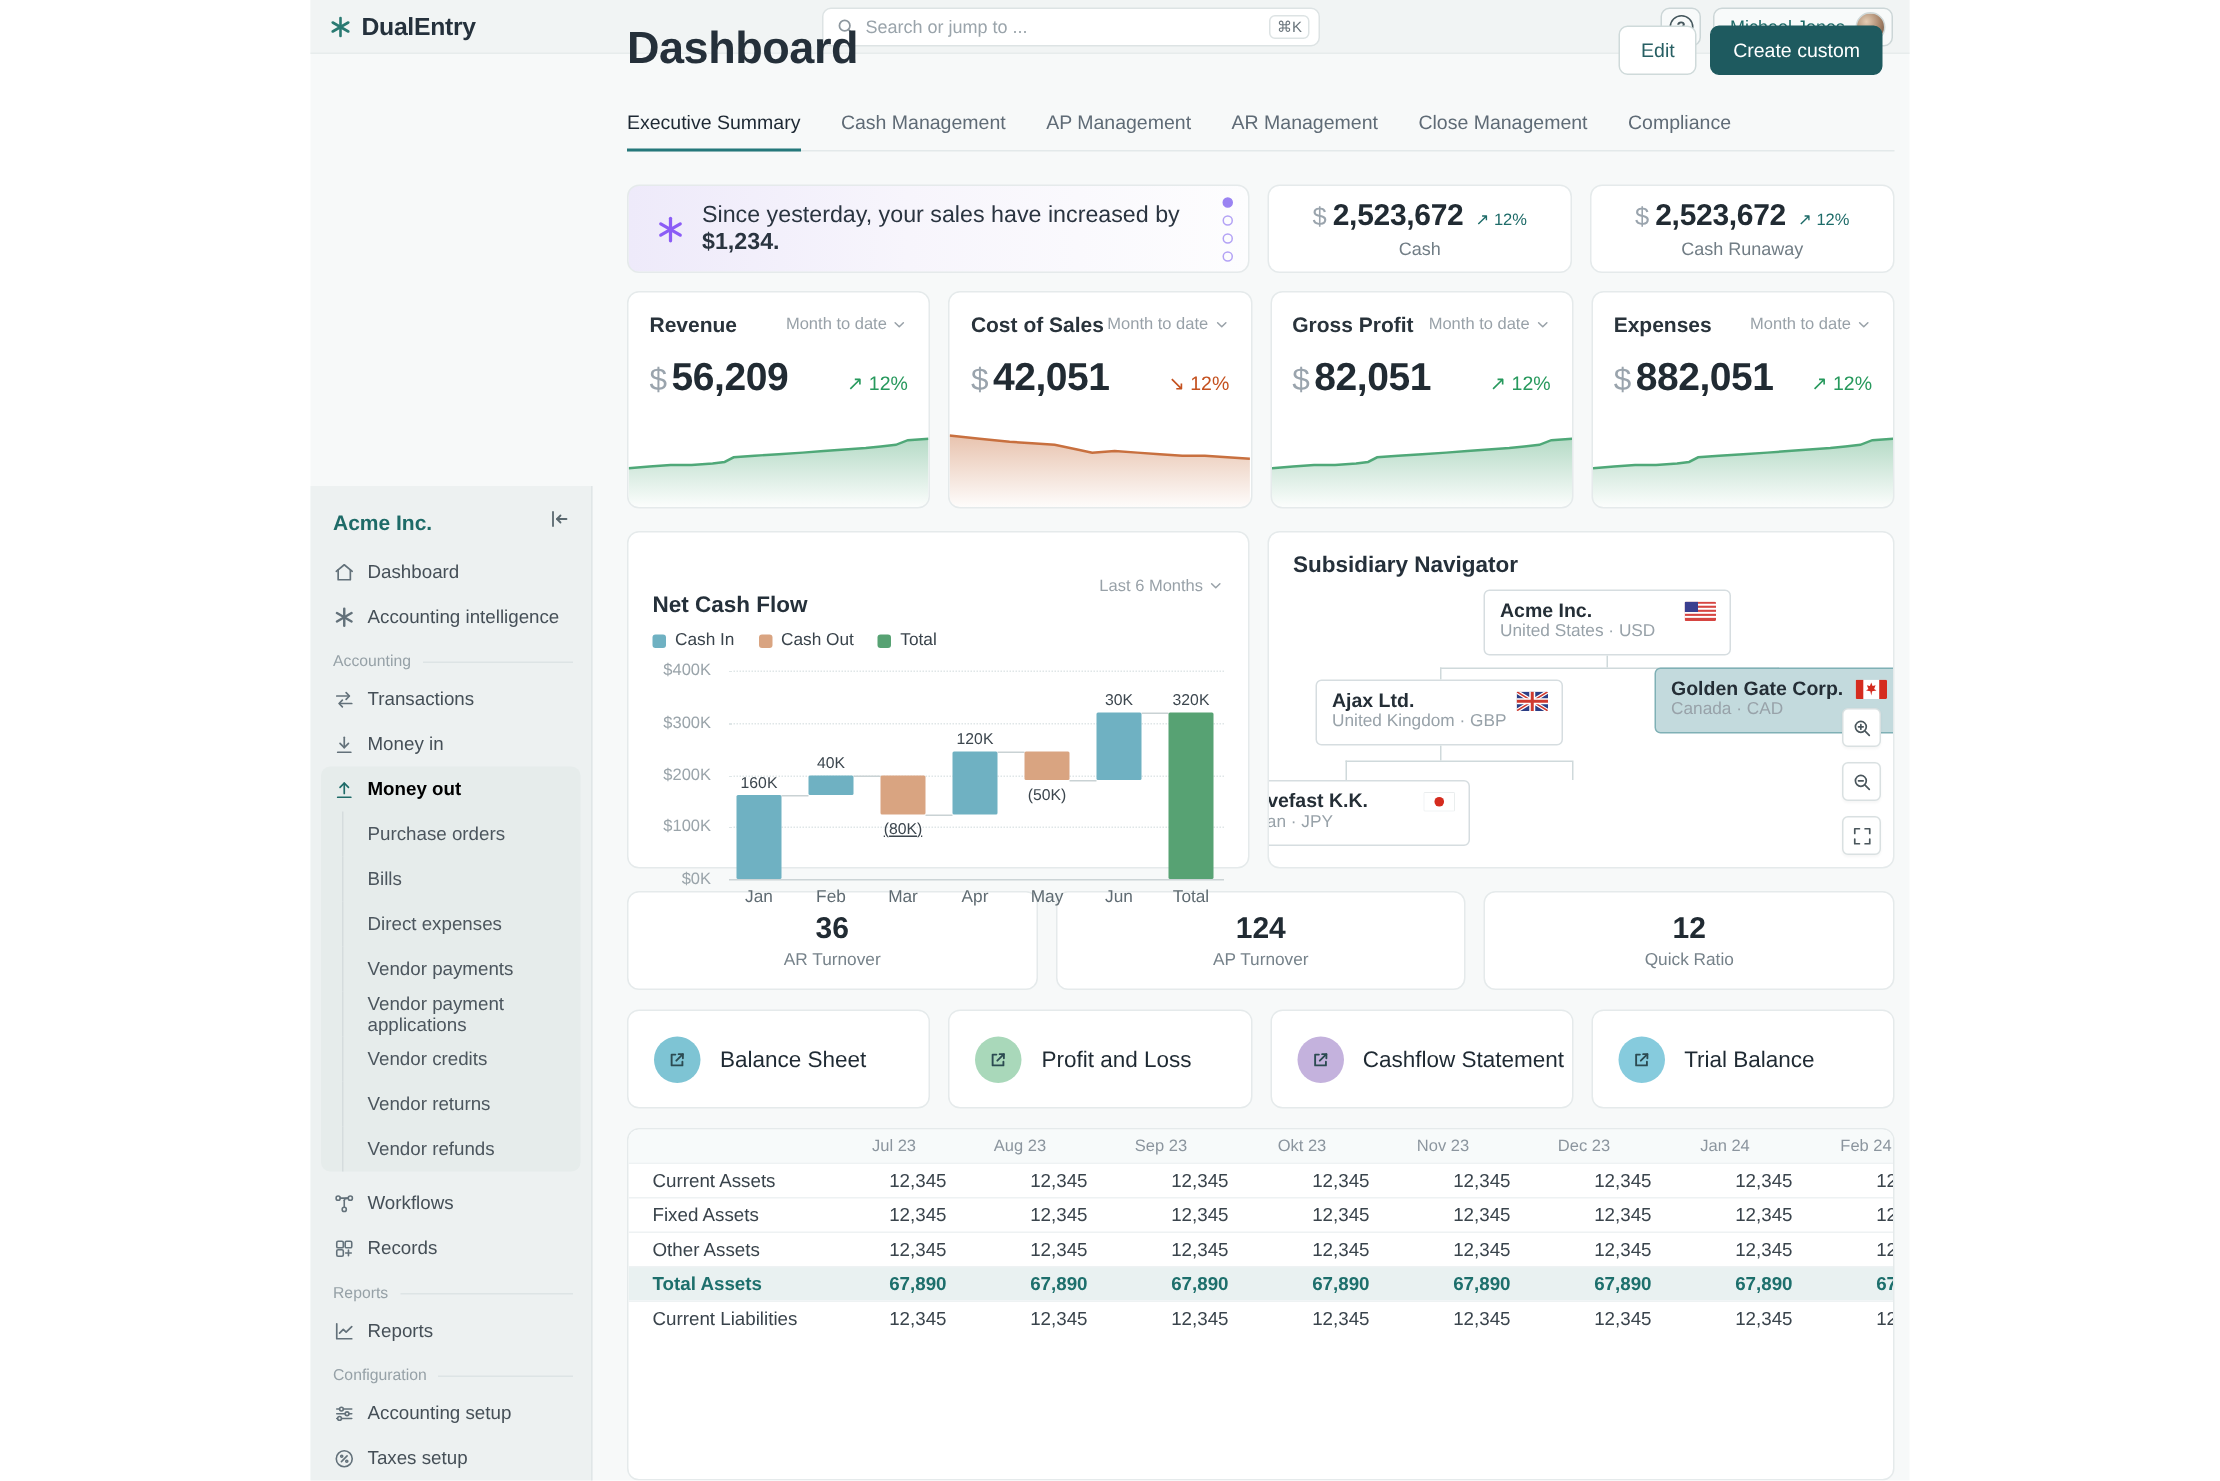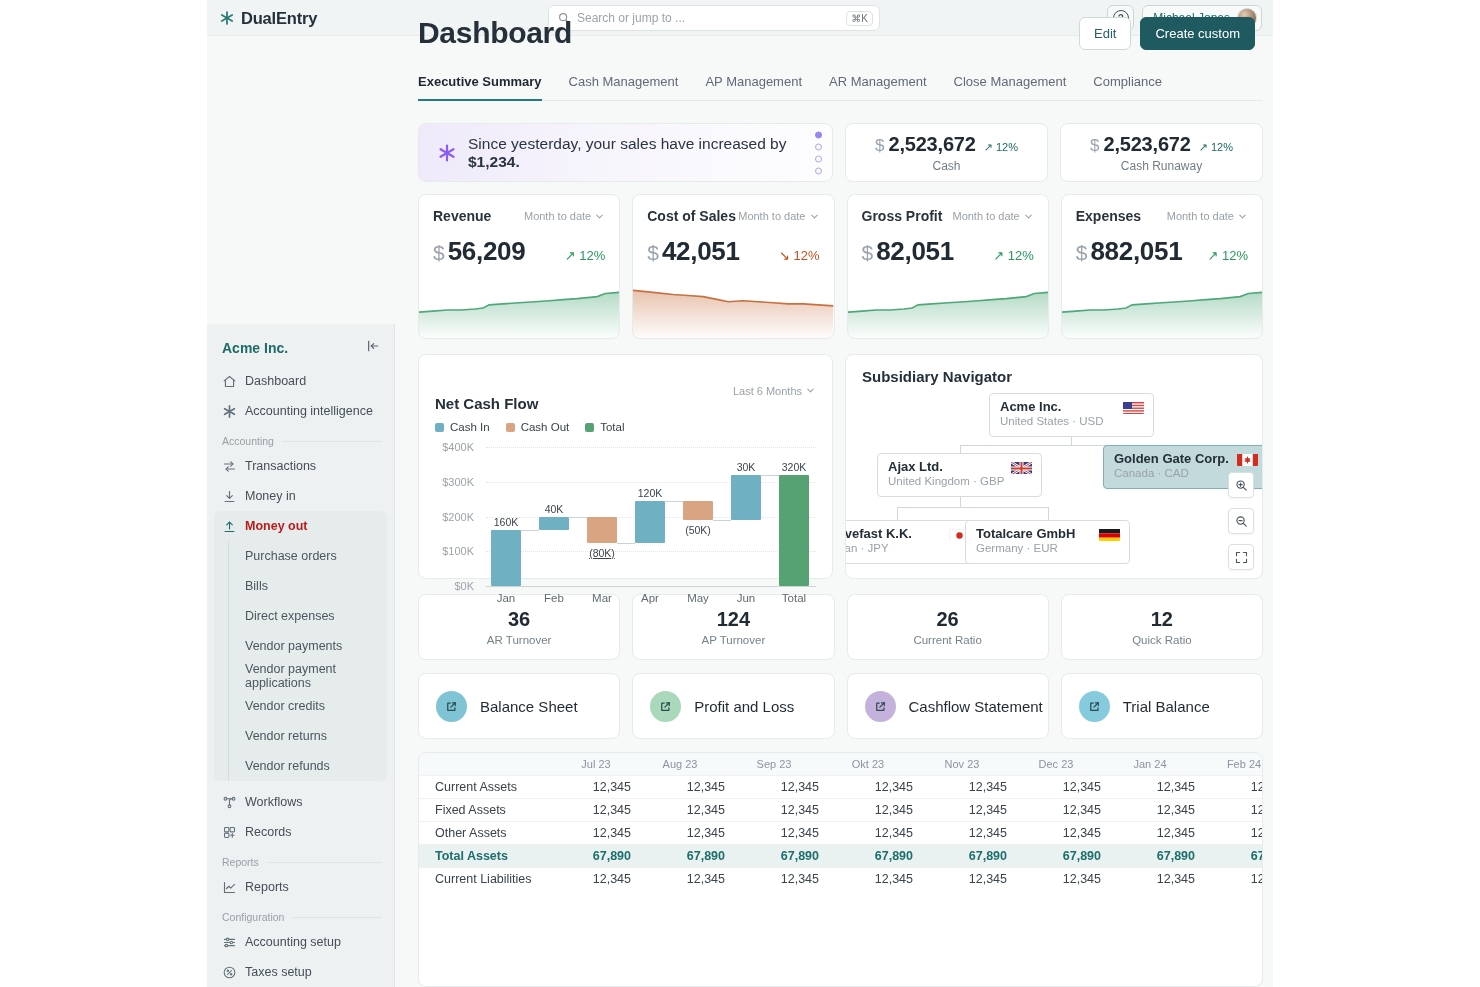--- a/index.html
+++ b/index.html
@@ -30,39 +30,39 @@
   .org-row { height:24px; display:flex; align-items:center; padding-left:15px; position:relative; }
   .org-name { font-size:14px; font-weight:700; color:#1e6b68; }
   .collapse { position:absolute; right:13px; top:2px; color:#5a686f; cursor:pointer; display:flex; }
   .s-item { height:30px; display:flex; align-items:center; gap:8px; padding-left:15px; font-size:12.5px; color:#454f57; cursor:pointer; }
   .s-item svg { color:#63717a; flex:none; }
   .s-item.first { margin-top:6px; }
   .s-label { height:16px; margin:7px 0 2px; display:flex; align-items:center; gap:8px; padding:0 12px 0 15px; font-size:10.5px; color:#96a1a7; }
   .s-label::after { content:""; flex:1; height:1px; background:#dde4e5; }
   .mo-group { margin:0 7px; background:#e6eceb; border-radius:6px; padding:0; }
   .mo-group .s-item { padding-left:8px; }
-  .mo-group .s-item.parent { color:#b91c1c; font-weight:700; }
+  .mo-group .s-item.parent { color:#000000; font-weight:700; }
   .mo-group .s-item.parent svg { color:#1e6b68; }
   .s-child { height:30px; display:flex; align-items:center; padding-left:30px; font-size:12.5px; color:#4c565e; cursor:pointer; border-left:1px solid #d9e0e1; margin-left:14px; }
   .mo-group .s-child { border-left:1px solid #d5dcdd; margin-left:14px; padding-left:16px; }
   .side-bottom { position:absolute; left:0; right:0; top:823px; }
   .side-bottom .s-item svg { color:#1e6b68; }
   .side-bottom .s-child { border-left:none; margin-left:0; padding-left:37px; }
 
   
   .page-head { display:flex; align-items:center; margin-top:19px; height:44px; }
   .page-title { font-size:30px; font-weight:700; color:#25303a; letter-spacing:-0.3px; }
   .head-actions { margin-left:auto; display:flex; gap:9px; padding-right:8px; }
   .btn { height:33px; border-radius:6px; font-size:13px; display:flex; align-items:center; padding:0 14px; cursor:pointer; }
   .btn.ghost { background:#ffffff; border:1px solid #cfdada; color:#275f63; }
   .btn.primary { background:#1e5a5f; border:1px solid #1e5a5f; color:#ffffff; }
 
   .tabs { display:flex; gap:27px; margin-top:19px; border-bottom:1px solid #e3e9ea; }
   .tab { font-size:13px; color:#5f6b76; padding-bottom:10px; cursor:pointer; border-bottom:2px solid transparent; margin-bottom:-1px; white-space:nowrap; }
-  .tab.active { color:#1d2833; font-weight:700; border-bottom-color:#25787b; }
+  .tab.active { color:#1d2833; font-weight:400; border-bottom-color:#25787b; }
 
   
   .card { background:#ffffff; border:1px solid #e5eaeb; border-radius:8px; }
   .row { display:flex; gap:12px; }
   .row1 { margin-top:22px; height:59px; }
   .row2 { margin-top:12px; height:145px; }
   .row3 { margin-top:15px; height:225px; }
   .row4 { margin-top:15px; height:66px; }
   .row5 { margin-top:13px; height:66px; }
 
@@ -699,29 +699,20 @@
                   </svg></span>
             </div>
             <div class="node" style="left:-31px;top:165px">
               <div class="n-name">Movefast K.K.</div>
               <div class="n-region">Japan · JPY</div>
               <span class="flag"><svg width="21" height="13">
                     <rect width="21" height="13" fill="#fff" stroke="#e3e8e9"></rect>
                     <circle cx="10.5" cy="6.5" r="3.2" fill="#d52b1e"></circle>
                   </svg></span>
             </div>
-            <div class="node" style="left:119px;top:165px">
-              <div class="n-name">Totalcare GmbH</div>
-              <div class="n-region">Germany · EUR</div>
-              <span class="flag"><svg width="21" height="13">
-                    <rect width="21" height="4.4" fill="#1a1a1a"></rect>
-                    <rect y="4.4" width="21" height="4.3" fill="#dd0000"></rect>
-                    <rect y="8.7" width="21" height="4.3" fill="#ffce00"></rect>
-                  </svg></span>
-            </div>
             <div class="sub-tools">
               <div class="tool-btn">
                   <svg class="ic" width="15" height="15">
                     <use href="#i-zin"></use>
                   </svg>
                 </div>
               <div class="tool-btn">
                   <svg class="ic" width="15" height="15">
                     <use href="#i-zout"></use>
                   </svg>
@@ -738,24 +729,20 @@
         <div class="row row4">
           <div class="card stat">
               <span class="v">36</span>
               <span class="l">AR Turnover</span>
             </div>
           <div class="card stat">
               <span class="v">124</span>
               <span class="l">AP Turnover</span>
             </div>
           <div class="card stat">
-              <span class="v">26</span>
-              <span class="l">Current Ratio</span>
-            </div>
-          <div class="card stat">
               <span class="v">12</span>
               <span class="l">Quick Ratio</span>
             </div>
         </div>
 
         <div class="row row5">
           <div class="card rlink">
             <span class="circ c0">
                 <svg class="ic" width="15" height="15">
                   <use href="#i-ext"></use>

